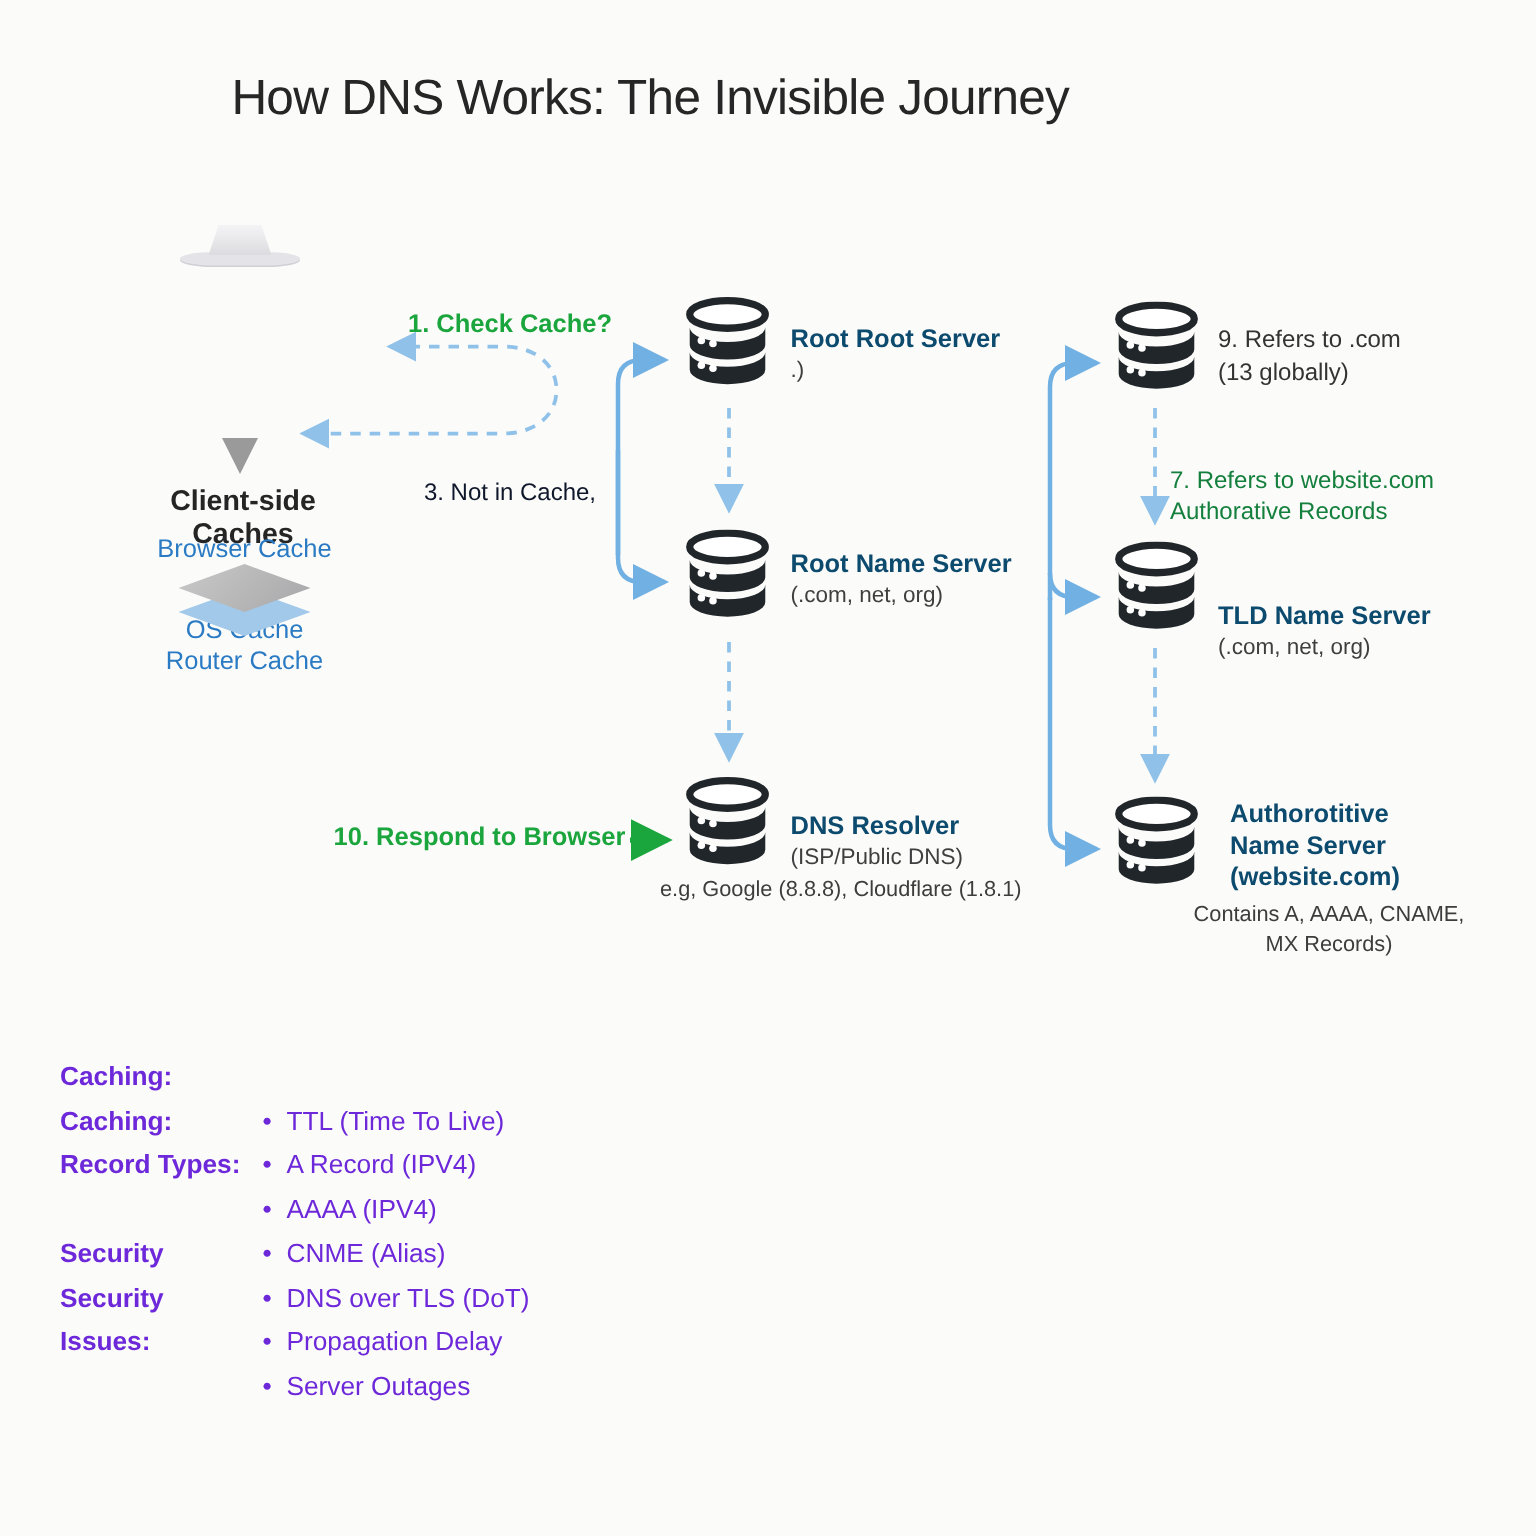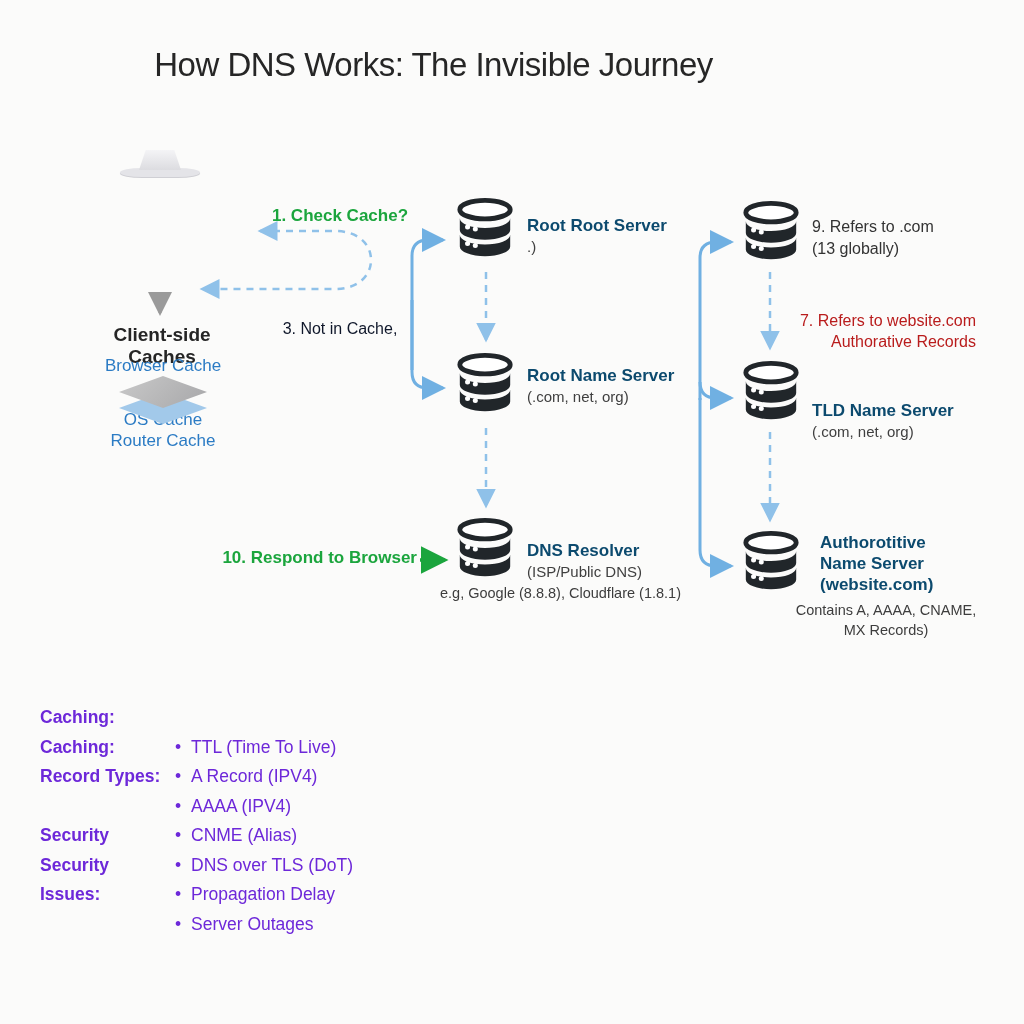--- a/index.html
+++ b/index.html
@@ -41,22 +41,22 @@
     background:linear-gradient(135deg,#cncnc,#ababad);
     background:linear-gradient(135deg,#c9c9c9,#a7a7a9);z-index:2;}
   .layer-blue{left:119px;top:392px;width:88px;height:32px;background:#a2c9ea;z-index:1;}
   
   .green-text{color:#1ba53d;font-weight:600;}
   .check-cache{left:250px;top:206px;width:180px;text-align:center;font-size:17px;}
   .not-in-cache{left:240px;top:302px;width:200px;text-align:center;
     font-size:16px;color:#0f172a;line-height:21px;margin-top:16px;}
   .respond{left:212px;top:548px;width:205px;text-align:right;font-size:17px;}
   .refers-com{left:812px;top:216px;font-size:16px;color:#333;line-height:22px;}
-  .refers-site{left:780px;top:310px;width:196px;text-align:right;
-    font-size:16px;color:#b91c1c;line-height:21px;}
+  .refers-site{left:780px;top:310px;width:196px;text-align:left;
+    font-size:16px;color:#15803d;line-height:21px;}
   
   .srv-icon{width:62px;}
   .srv-name{font-size:17px;font-weight:700;color:#0c4a6e;line-height:21px;}
   .srv-sub{font-size:15px;color:#3f3f3f;line-height:21px;}
   .srv-note{font-size:14.5px;color:#3d3d3d;}
   .s1-icon{left:454px;top:198px;}
   .s1-label{left:527px;top:215px;}
   .s2-icon{left:454px;top:353px;}
   .s2-label{left:527px;top:365px;}
   .s3-icon{left:454px;top:518px;}

